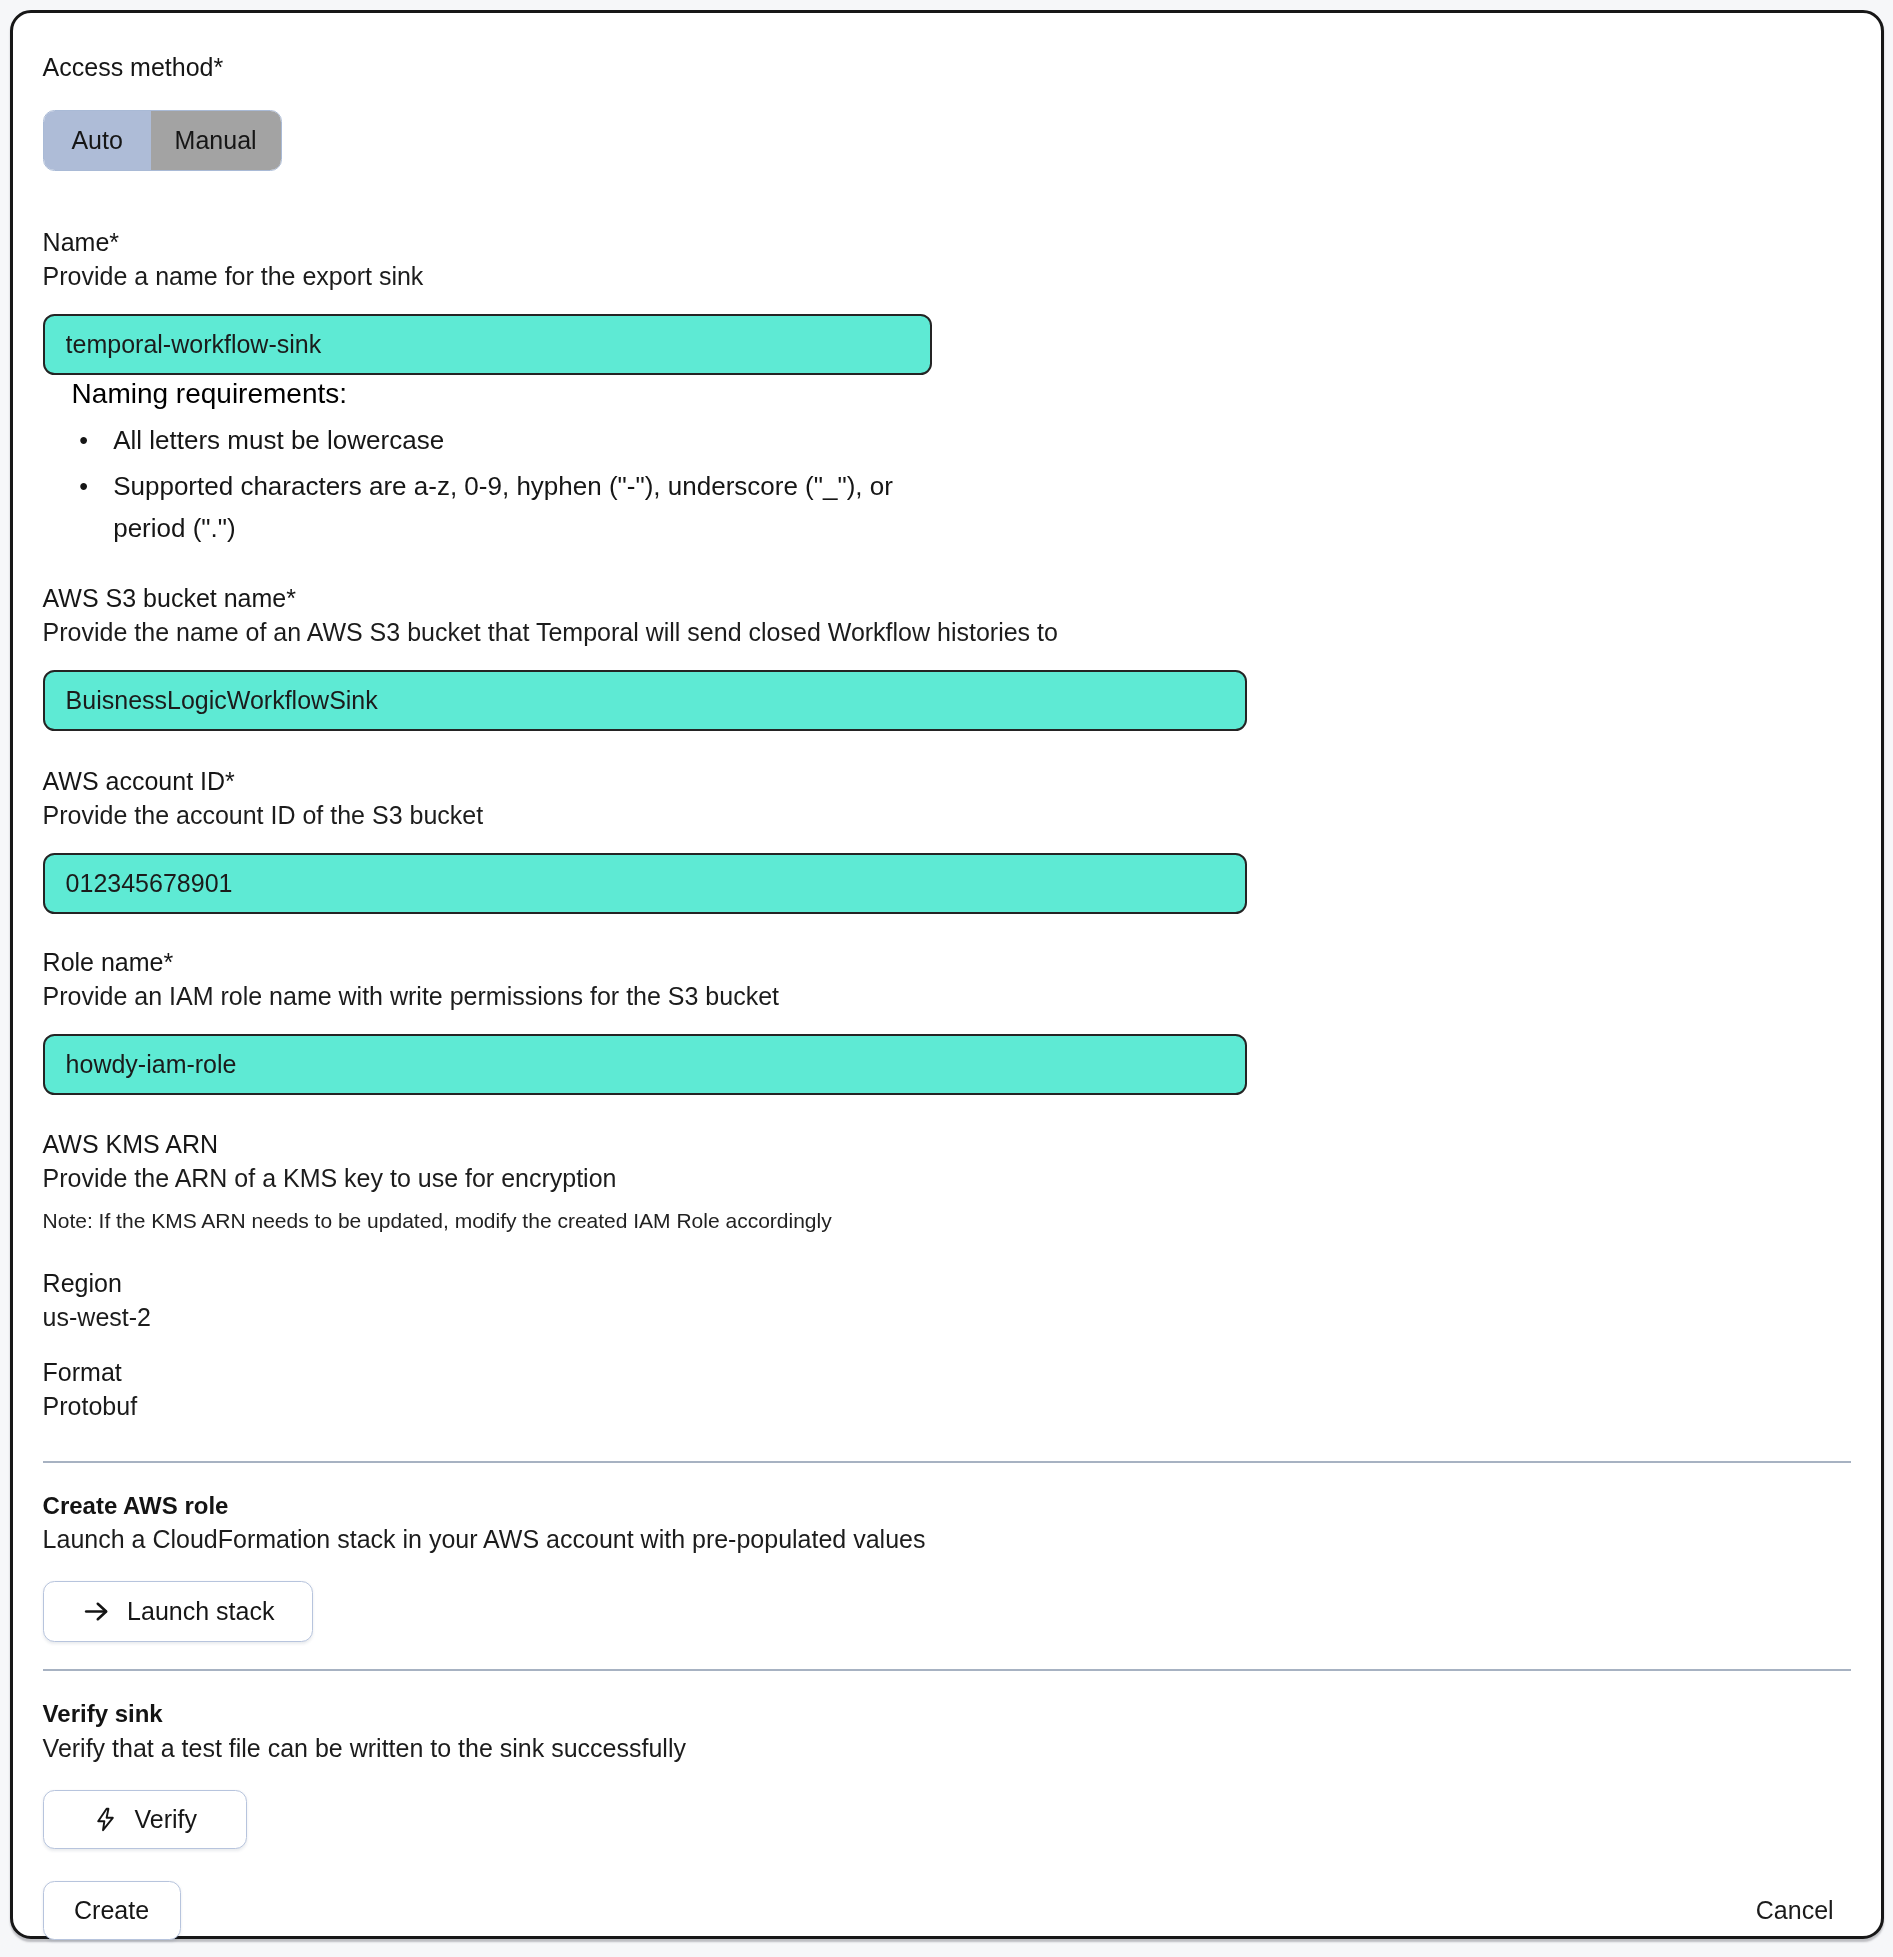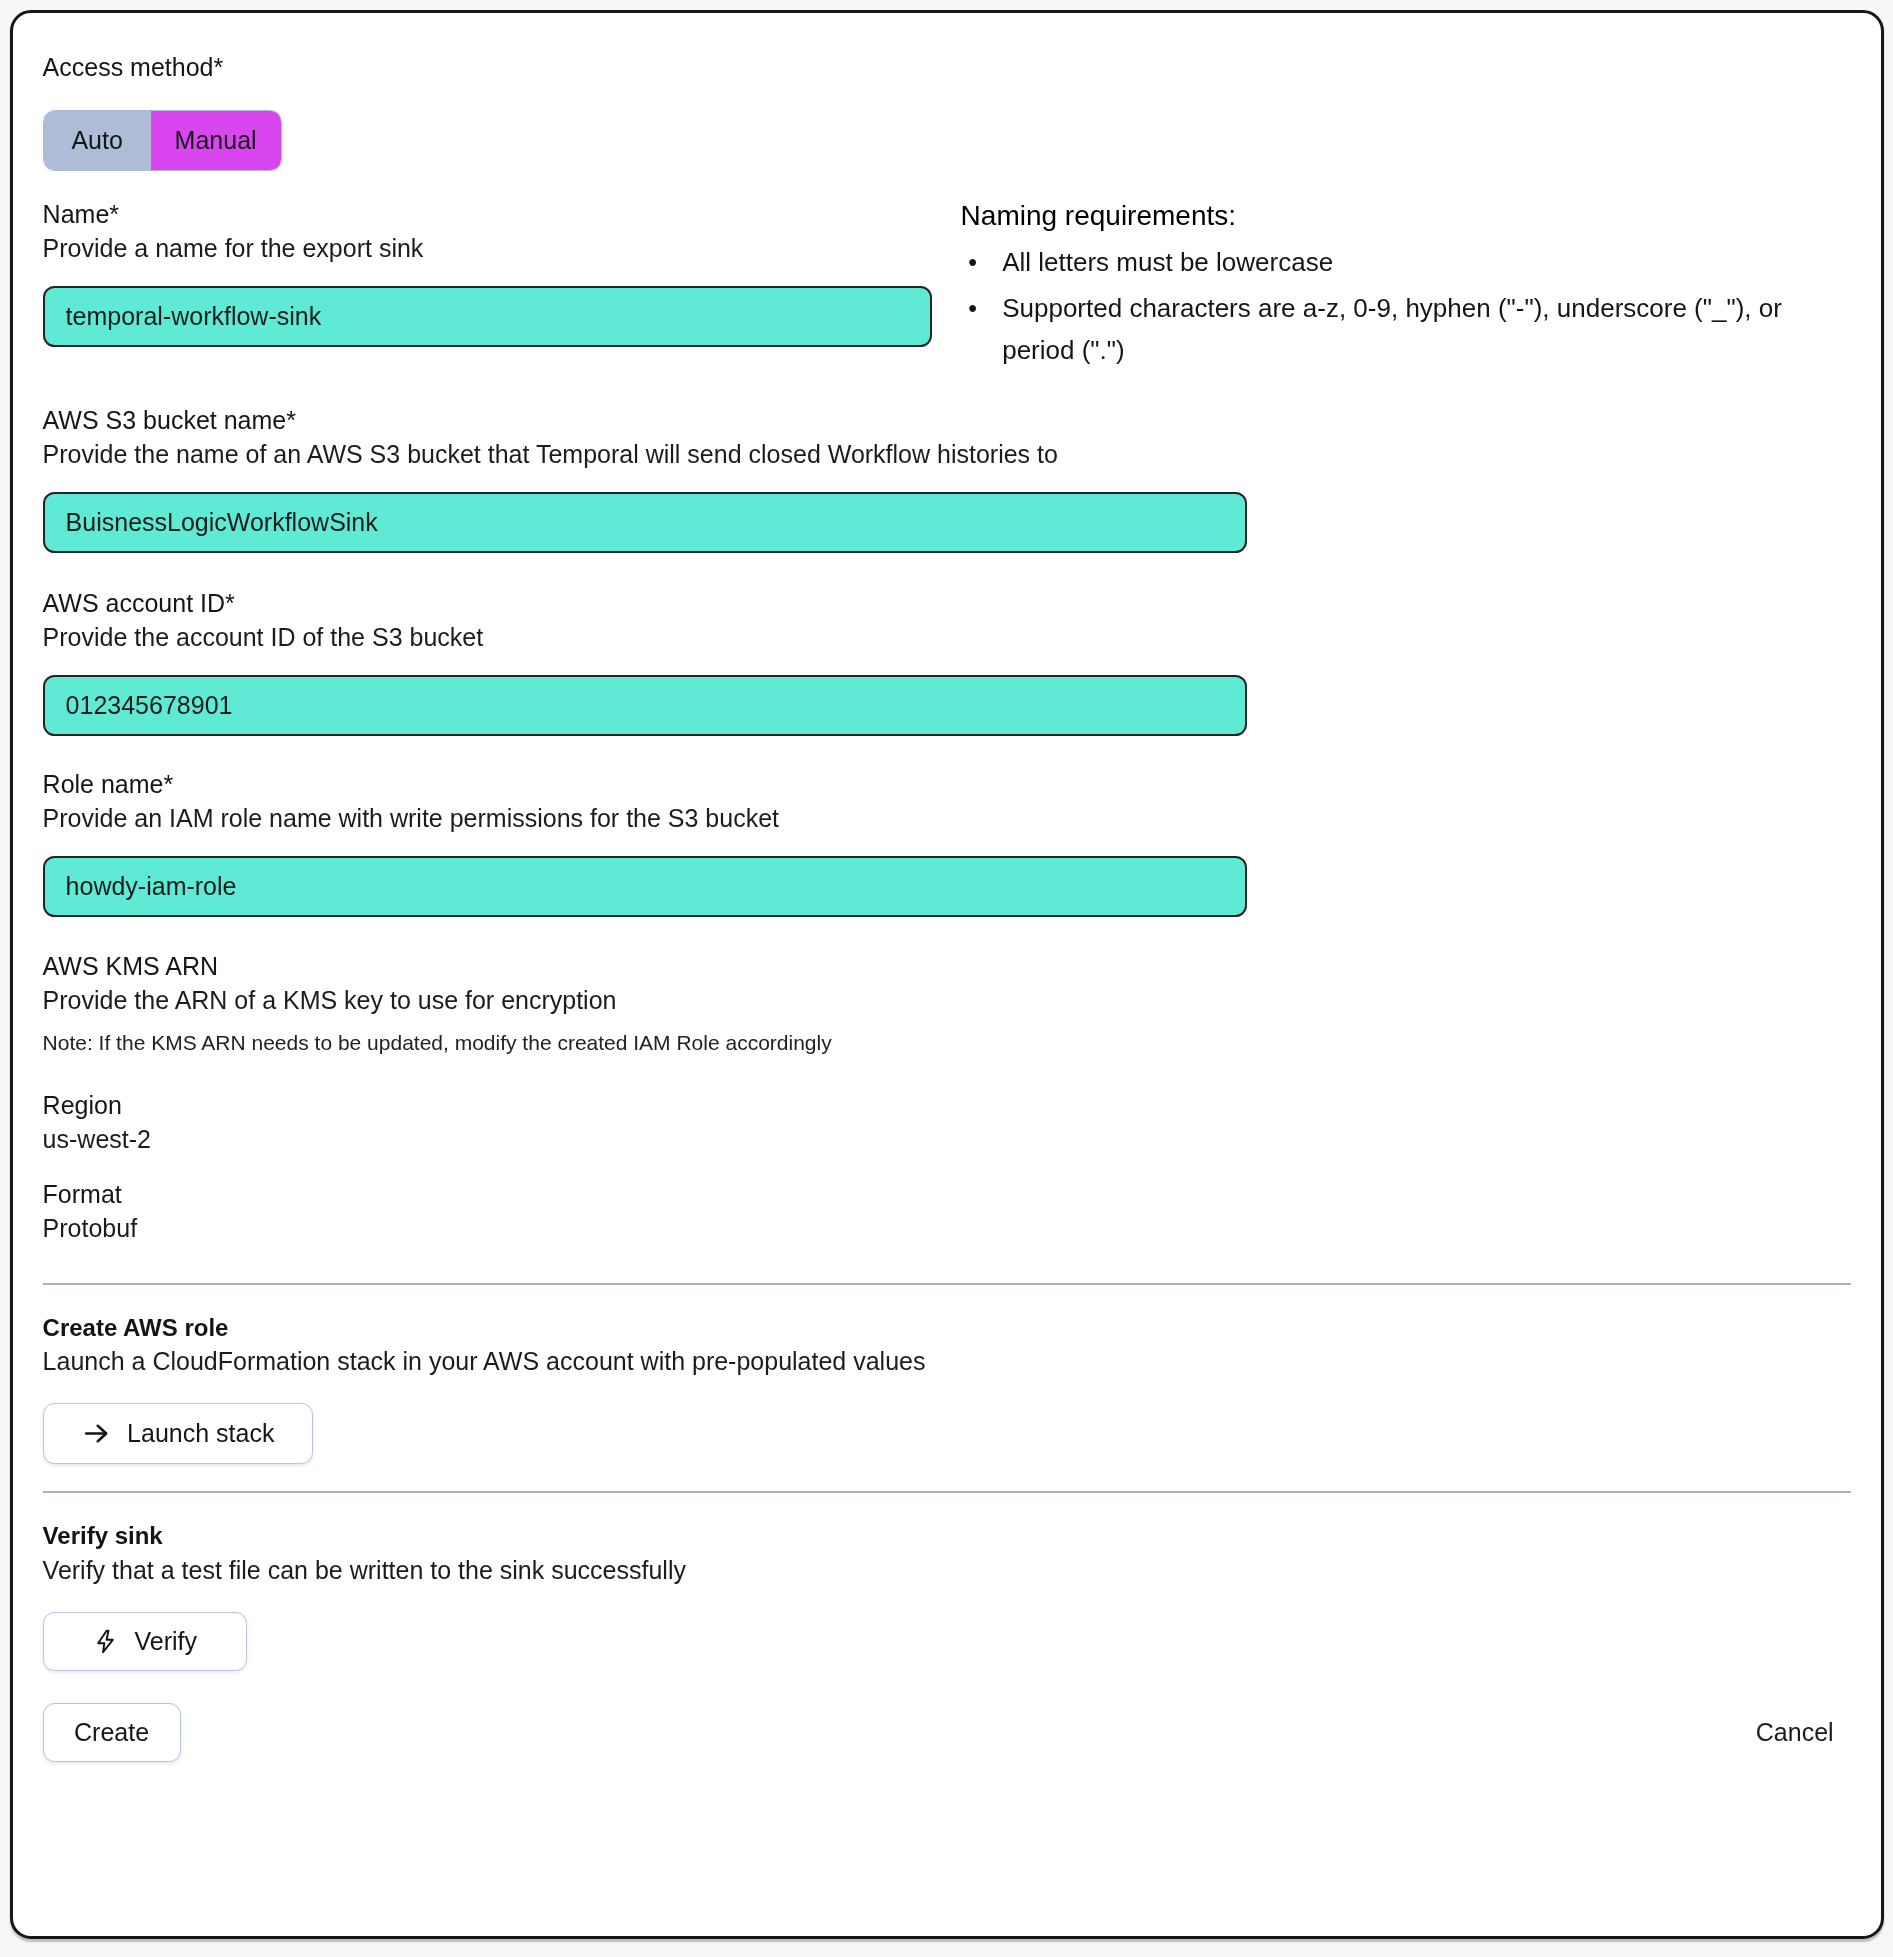--- a/index.html
+++ b/index.html
@@ -51,21 +51,21 @@
     border-radius: 11.5px;
     overflow: hidden;
     box-sizing: border-box;
   }
   .toggle .seg {
     display: flex;
     align-items: center;
     justify-content: center;
     font-size: 25px;
     cursor: pointer;
-    background: #d946ef;
+    background: #a3a3a3;
     color: #161616;
     border: none;
     font-family: inherit;
   }
   .toggle .seg.selected { background: #aebcd7; }
   .seg-auto { width: 107px; }
   .seg-manual { width: 130px; border-left: 1.9px solid #ffffff; }
   
   .text-input {
     box-sizing: border-box;
@@ -79,23 +79,24 @@
     color: #1b1b1b;
     padding: 0 21px;
     background: #5eead4;
     outline: none;
   }
   .text-input.narrow { width: 889px; }
   .text-input.wide { width: 1204px; }
   .text-input::placeholder { color: #1b1b1b; opacity: 1; }
   
   .row {
-    margin-top: 26px;
+    margin-top: 54px;
     display: flex;
     align-items: flex-start;
+    flex-direction: column;
   }
   .row .left-col { width: 889px; flex: 0 0 auto; }
   .row .right-col { margin-left: 29px; width: 879px; flex: 0 0 auto; }
   .req-title {
     font-size: 28px;
     line-height: 38px;
     color: #000000;
   }
   .req-list { margin-top: 5.7px; }
   .req-item {

